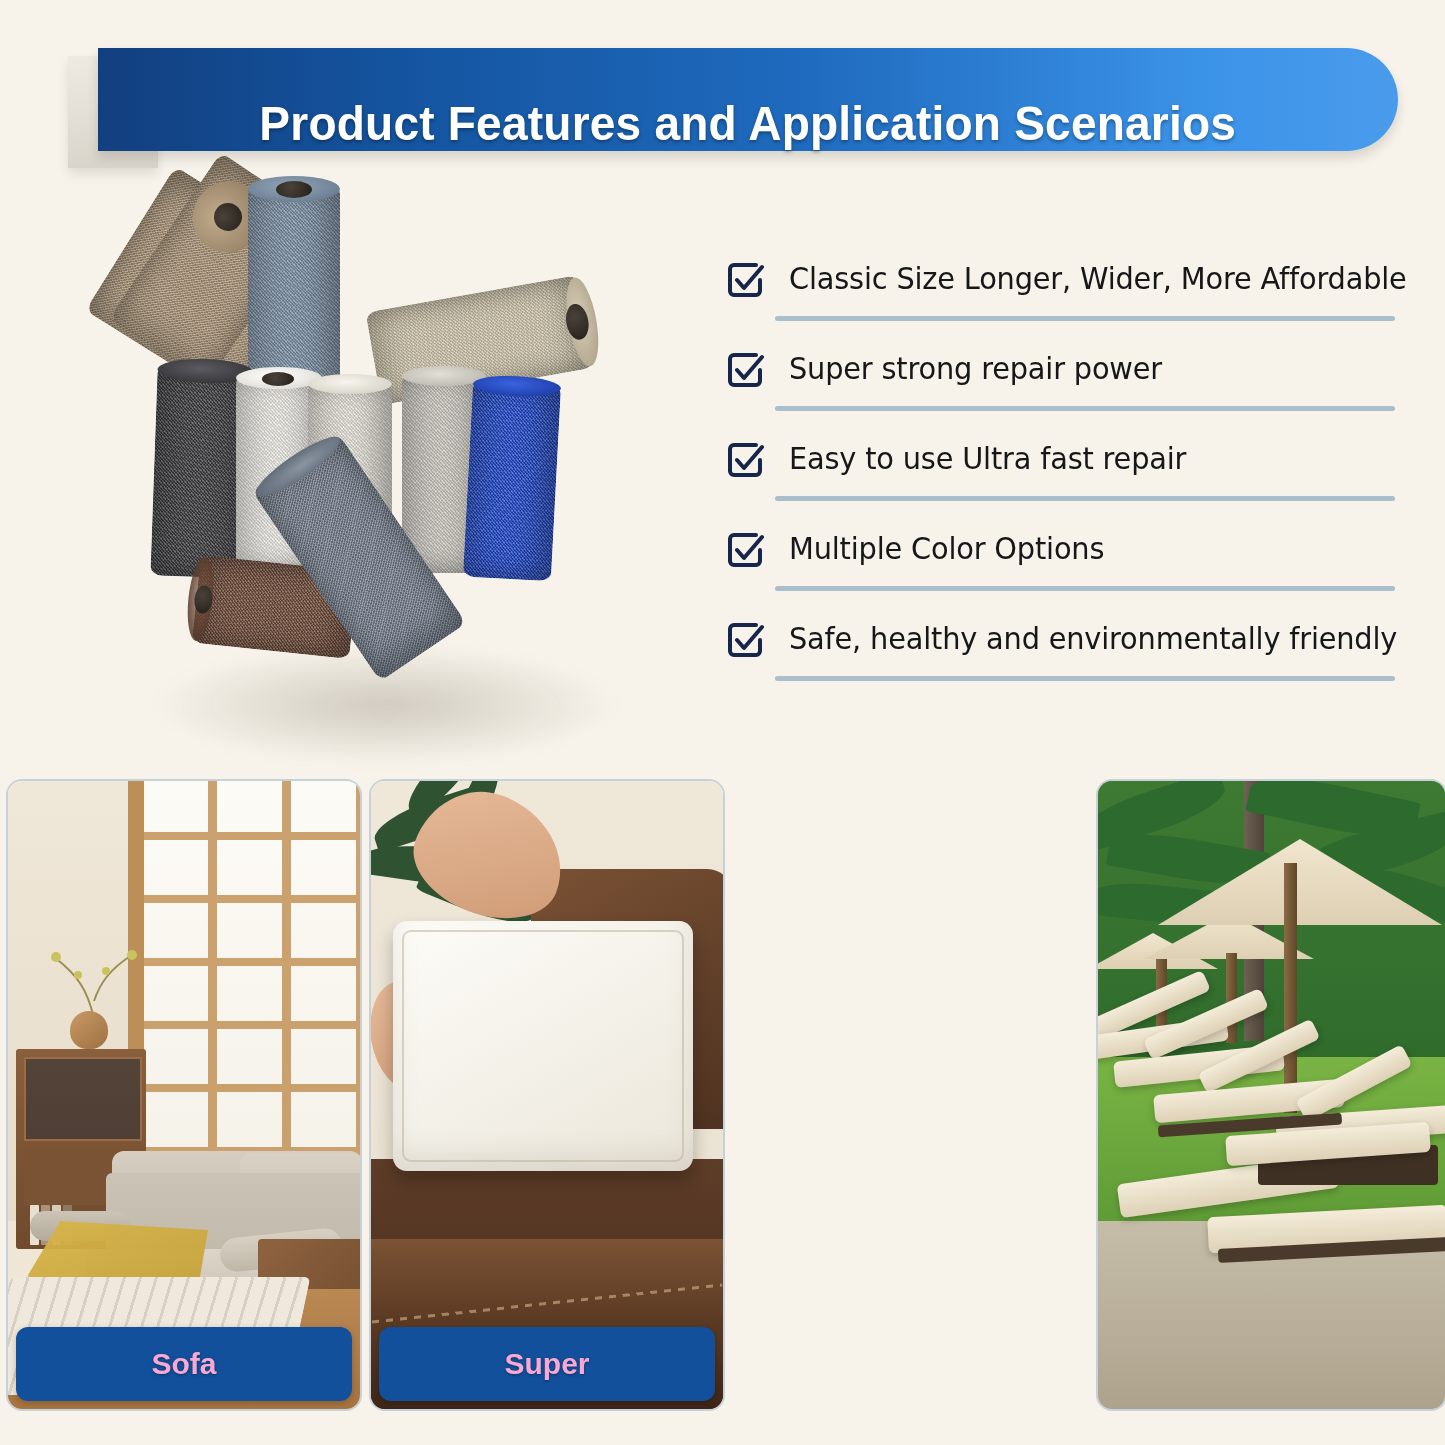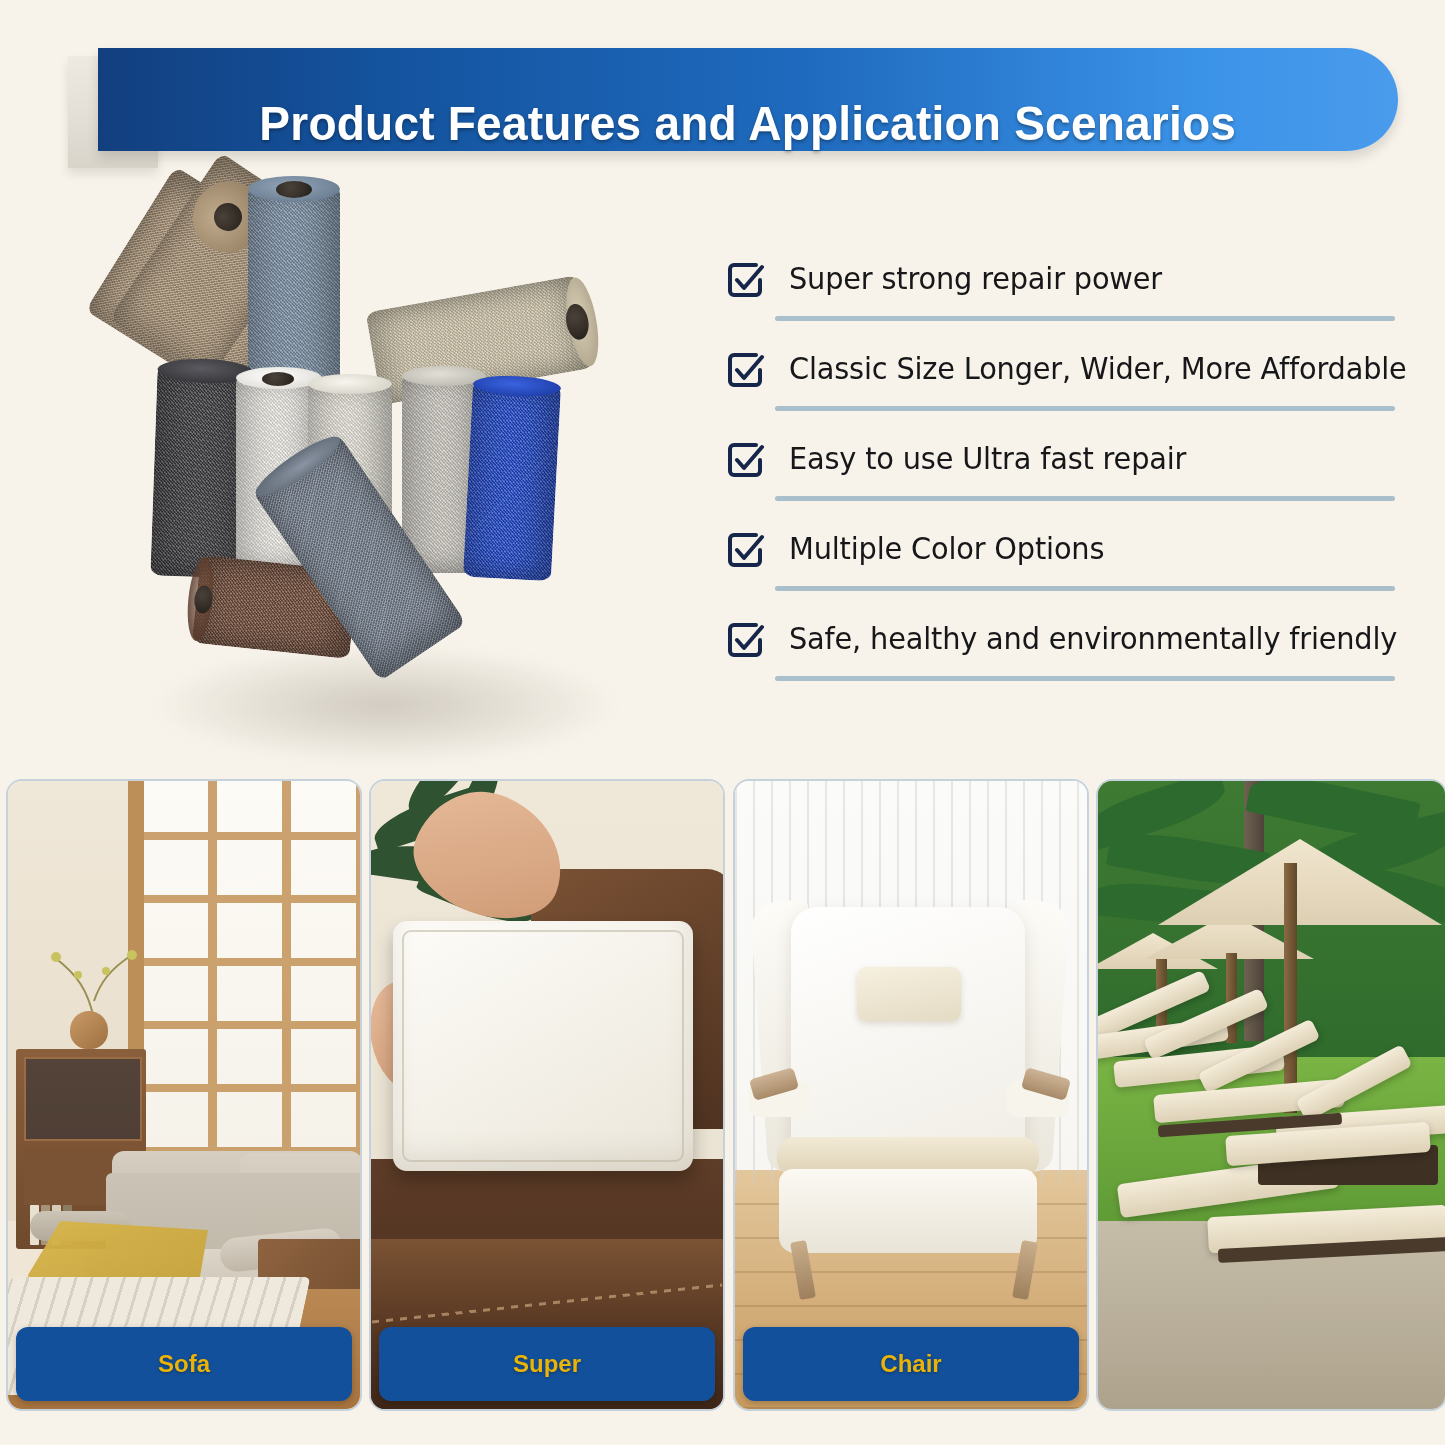--- a/index.html
+++ b/index.html
@@ -162,22 +162,22 @@
     bottom: 8px;
     height: 74px;
     background: #12509b;
     border-radius: 12px;
     display: flex;
     align-items: center;
     justify-content: center;
     box-shadow: 0 2px 6px rgba(0,0,0,0.22);
   }
   .caption span {
-    color: #eab308;
-    font-size: 24px;
+    color: #f9a8d4;
+    font-size: 30px;
     font-weight: bold;
     text-shadow: 0 1px 3px rgba(0,0,0,0.35);
     white-space: nowrap;
   }
 
   
   .sofa-scene { position:absolute; inset:0; background:#efe6d6; }
   .sofa-wallL { position:absolute; left:0; top:0; width:150px; height:440px; background:linear-gradient(180deg,#efe7d8,#e7dcc9); }
   .sofa-window { position:absolute; left:126px; top:0; right:0; height:500px;
      background:linear-gradient(180deg,#fdfbf6,#f3efe6); }
@@ -353,32 +353,32 @@
 
 <div class="features">
 
   <div class="feature-row">
     <span class="chk">
       <svg viewBox="0 0 44 44" width="44" height="44">
         <path d="M33 7 H11 a4 4 0 0 0 -4 4 V33 a4 4 0 0 0 4 4 H33 a4 4 0 0 0 4 -4 V22" fill="none" stroke="#16264b" stroke-width="4" stroke-linecap="round"></path>
         <path d="M14 22 L21 30 L39 9" fill="none" stroke="#16264b" stroke-width="4" stroke-linecap="round" stroke-linejoin="round"></path>
       </svg>
     </span>
-    <span class="feature-text">Super strong repair power</span>
+    <span class="feature-text">Classic Size Longer, Wider, More Affordable</span>
     <span class="feature-rule"></span>
   </div>
 
   <div class="feature-row">
     <span class="chk">
       <svg viewBox="0 0 44 44" width="44" height="44">
         <path d="M33 7 H11 a4 4 0 0 0 -4 4 V33 a4 4 0 0 0 4 4 H33 a4 4 0 0 0 4 -4 V22" fill="none" stroke="#16264b" stroke-width="4" stroke-linecap="round"></path>
         <path d="M14 22 L21 30 L39 9" fill="none" stroke="#16264b" stroke-width="4" stroke-linecap="round" stroke-linejoin="round"></path>
       </svg>
     </span>
-    <span class="feature-text">Classic Size Longer, Wider, More Affordable</span>
+    <span class="feature-text">Super strong repair power</span>
     <span class="feature-rule"></span>
   </div>
 
   <div class="feature-row">
     <span class="chk">
       <svg viewBox="0 0 44 44" width="44" height="44">
         <path d="M33 7 H11 a4 4 0 0 0 -4 4 V33 a4 4 0 0 0 4 4 H33 a4 4 0 0 0 4 -4 V22" fill="none" stroke="#16264b" stroke-width="4" stroke-linecap="round"></path>
         <path d="M14 22 L21 30 L39 9" fill="none" stroke="#16264b" stroke-width="4" stroke-linecap="round" stroke-linejoin="round"></path>
       </svg>
     </span>
@@ -474,43 +474,20 @@
         <div class="pil-hand1"></div>
         <div class="pil-hand2"></div>
         <div class="pil-pillow"></div>
       </div>
     </div>
     <div class="caption">
       <span>Super</span>
     </div>
   </div>
 
-  <div class="card" style="left:733px;">
-    <div class="photo">
-      <div class="ch-scene">
-        <div class="ch-curtain"></div>
-        <div class="ch-floor"></div>
-        <div class="ch-wingL"></div>
-        <div class="ch-wingR"></div>
-        <div class="ch-backrest"></div>
-        <div class="ch-headrest"></div>
-        <div class="ch-armL"></div>
-        <div class="ch-armR"></div>
-        <div class="ch-capL"></div>
-        <div class="ch-capR"></div>
-        <div class="ch-cushion"></div>
-        <div class="ch-skirt"></div>
-        <div class="ch-leg" style="left:60px;top:460px;transform:rotate(-10deg);"></div>
-        <div class="ch-leg" style="left:282px;top:460px;transform:rotate(10deg);"></div>
-      </div>
-    </div>
-    <div class="caption">
-      <span>Chair</span>
-    </div>
-  </div>
 
   <div class="card" style="left:1096px;width:347px;">
     <div class="photo">
       <div class="ou-scene">
         <div class="ou-sky"></div>
         <div class="ou-trunk"></div>
         <div class="ou-palm" style="left:-20px;top:10px;width:150px;height:40px;transform:rotate(-18deg);"></div>
         <div class="ou-palm" style="left:10px;top:58px;width:160px;height:40px;transform:rotate(10deg);"></div>
         <div class="ou-palm" style="left:150px;top:4px;width:170px;height:44px;transform:rotate(12deg);"></div>
         <div class="ou-palm" style="left:200px;top:48px;width:160px;height:42px;transform:rotate(-14deg);"></div>

